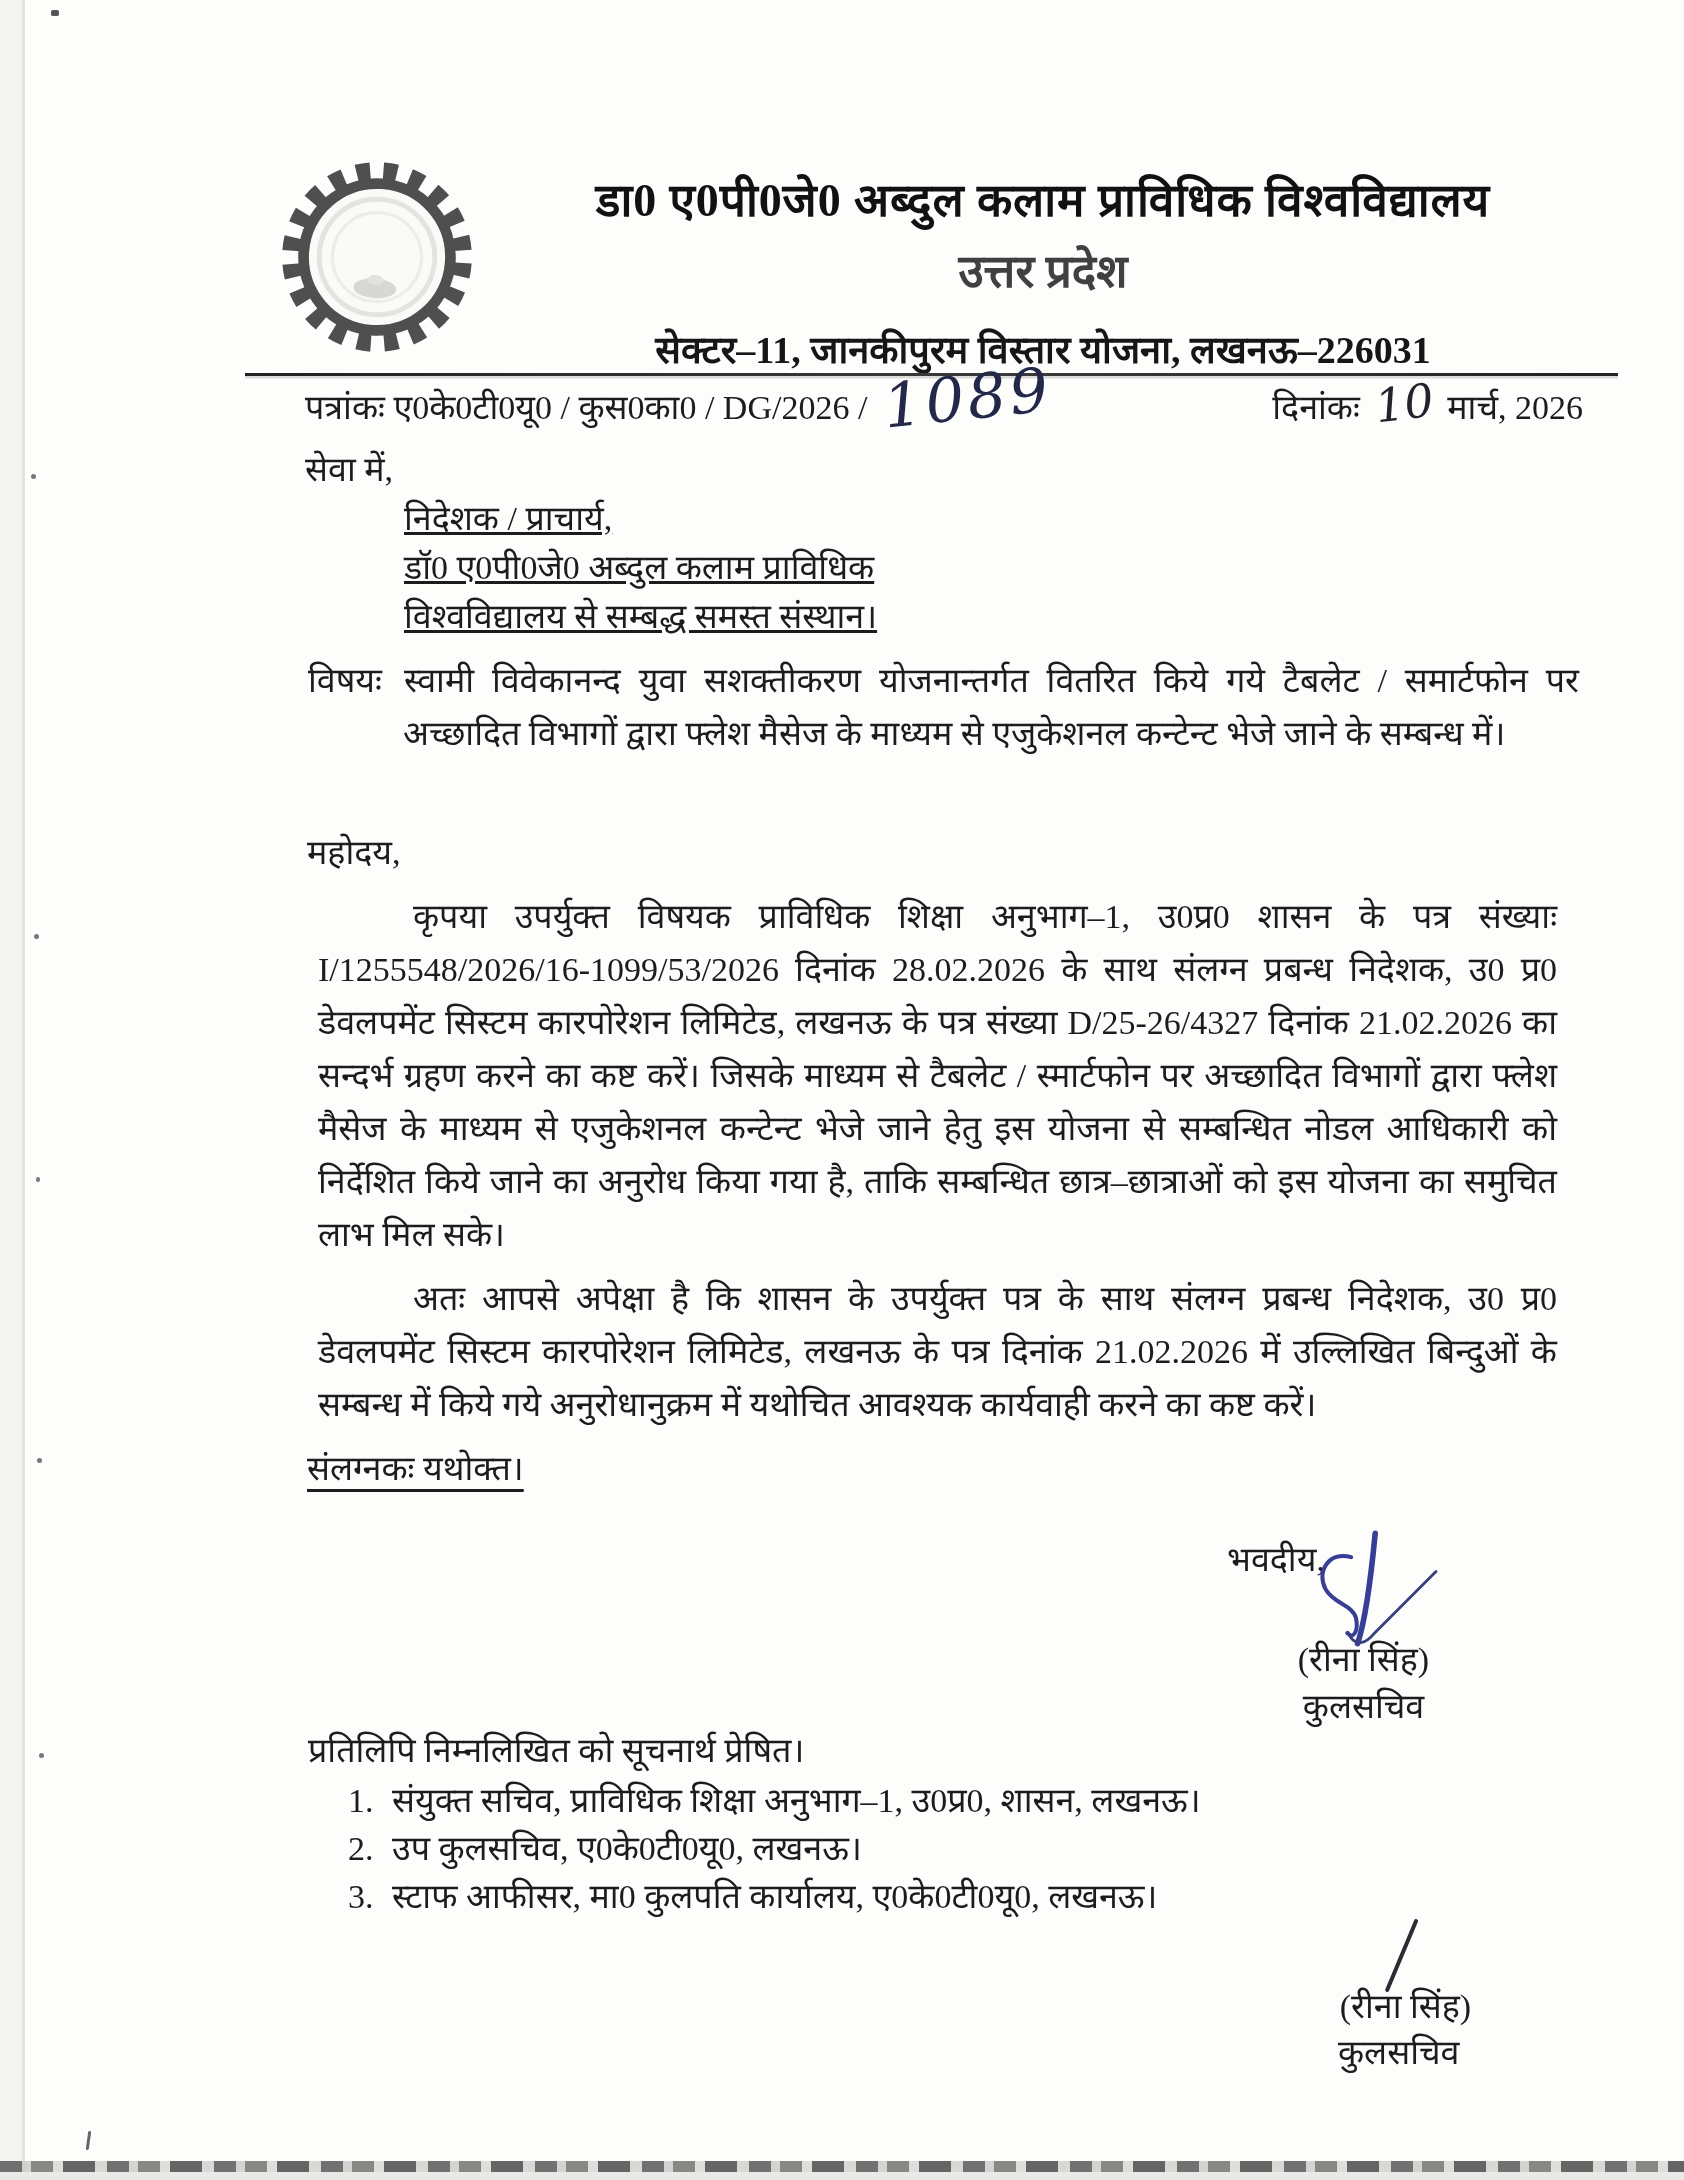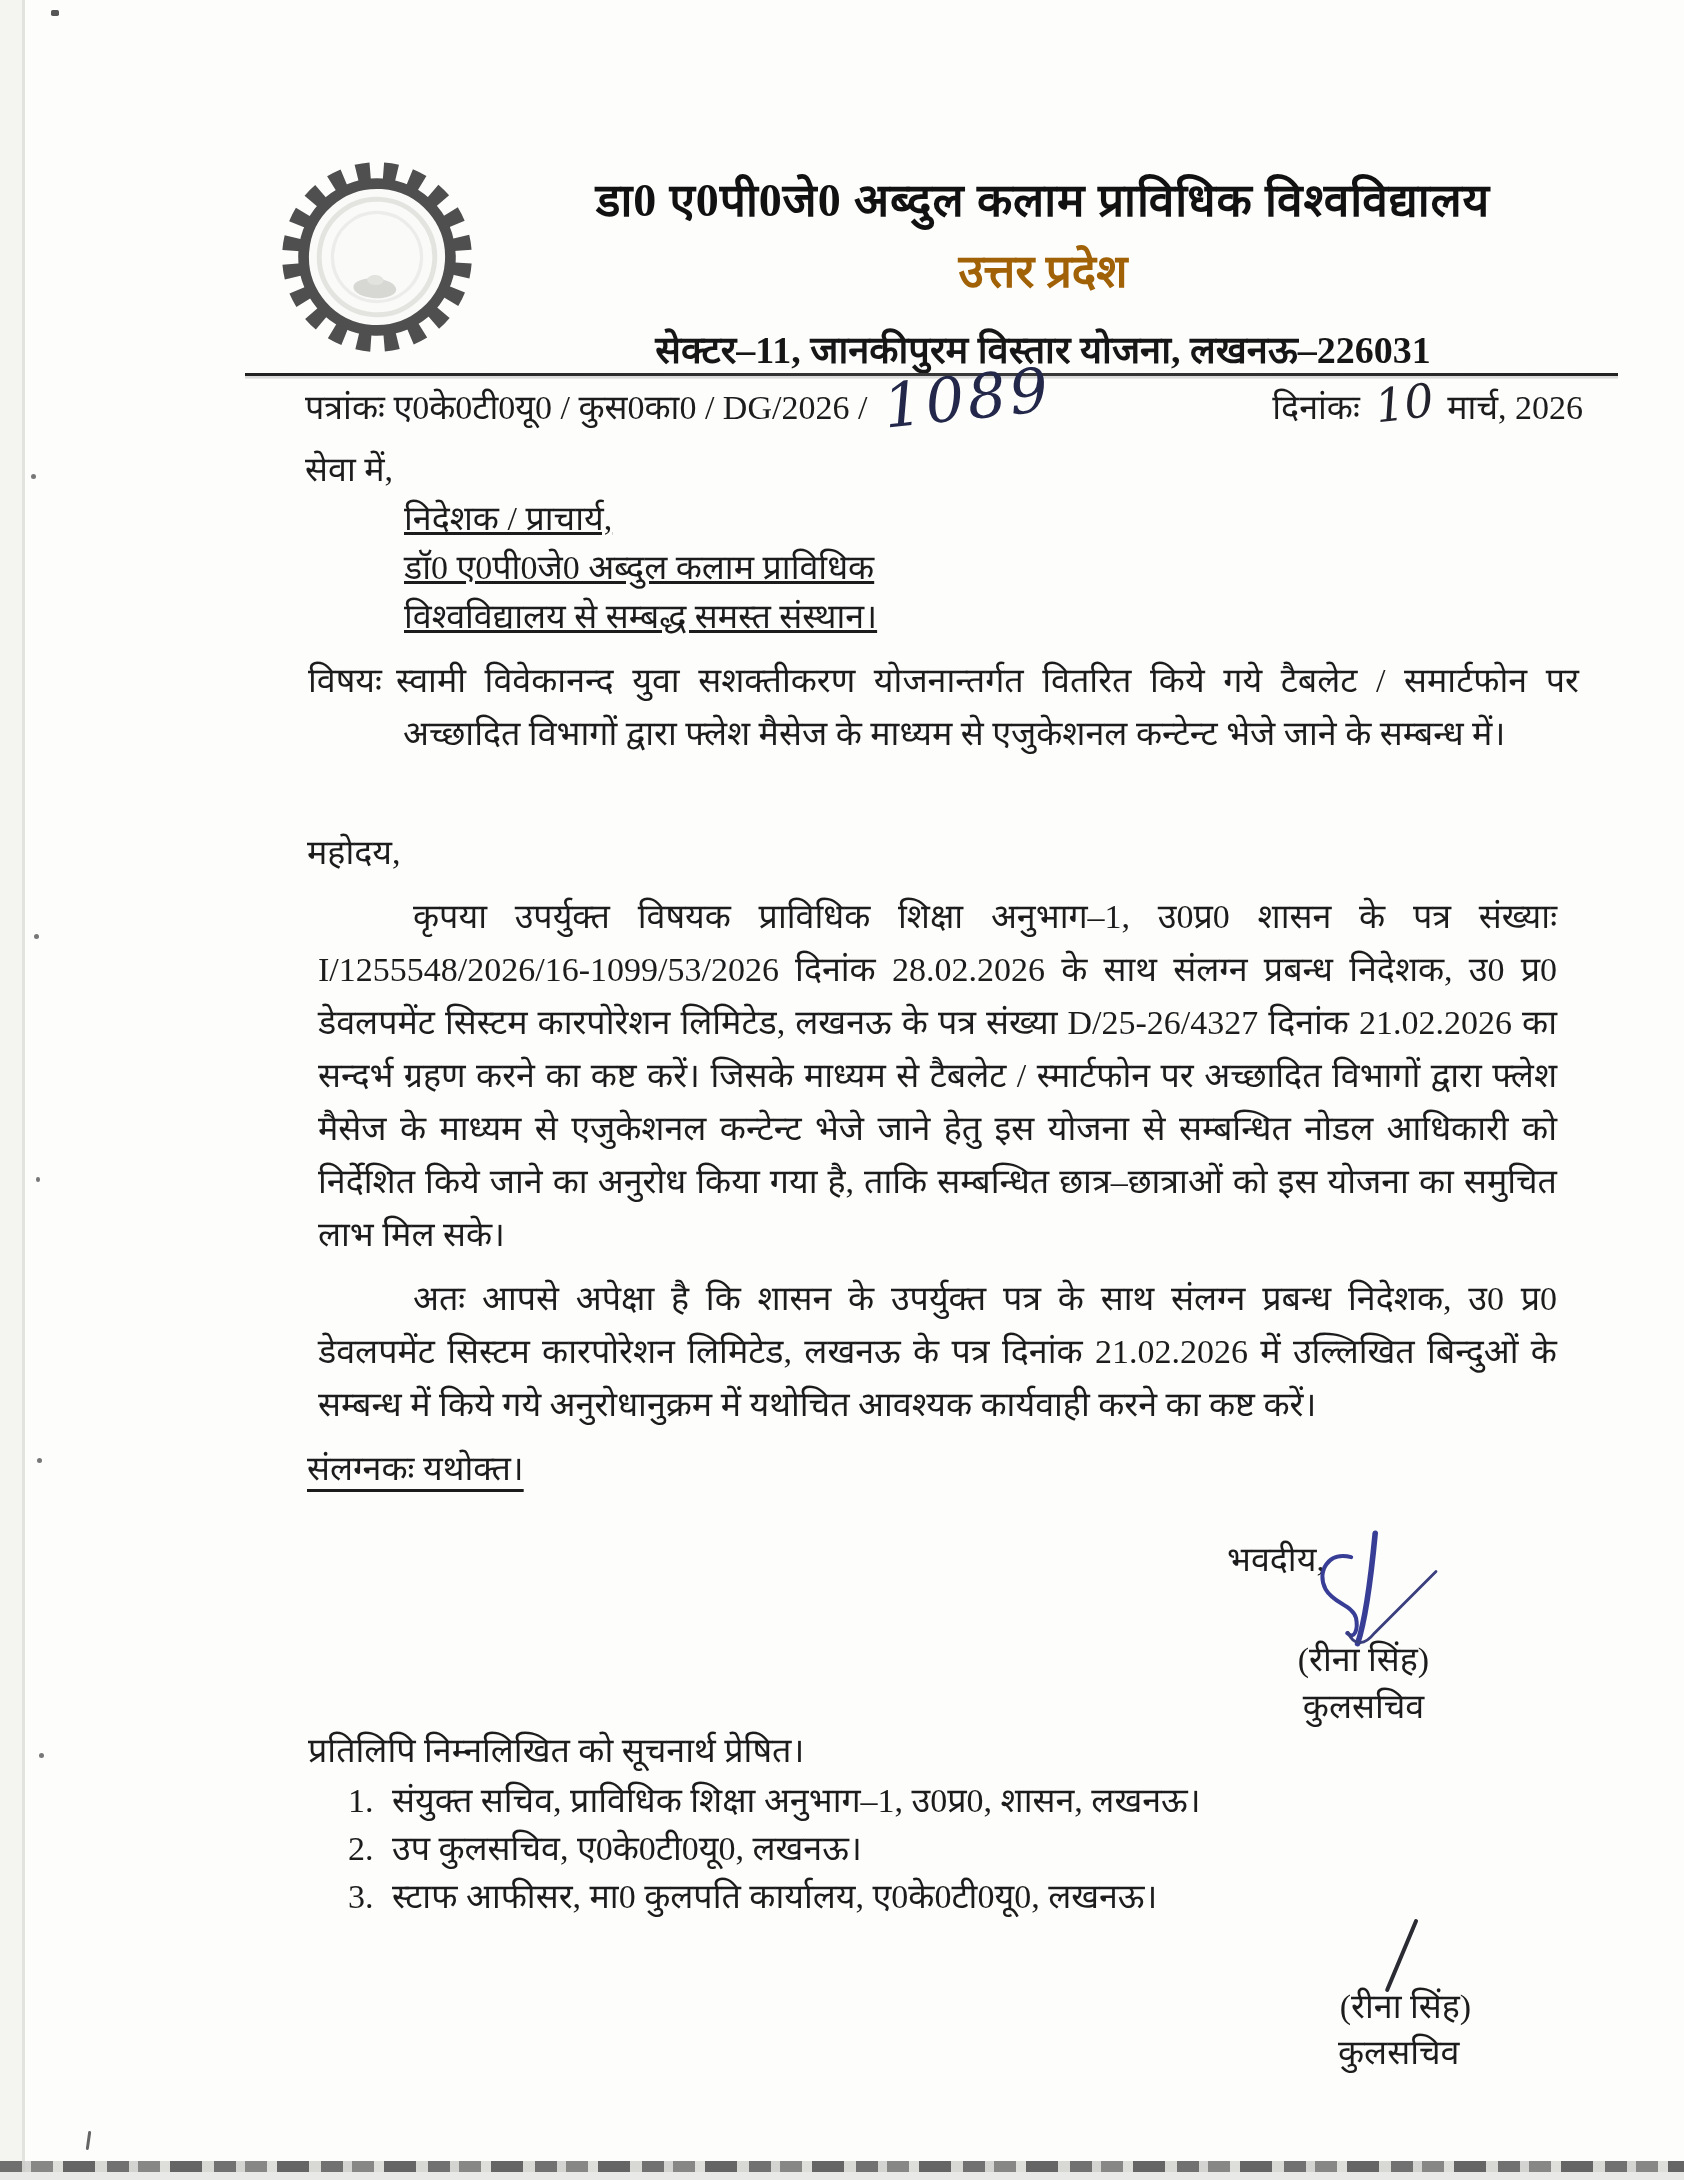--- a/index.html
+++ b/index.html
@@ -32,21 +32,21 @@
       #4e4e4e 0 22px, #c9c9c6 22px 31px, #6a6a68 31px 53px,
       #d6d6d2 53px 63px, #3f3f3f 63px 95px, #cfcfcb 95px 107px);
     opacity: .8;
   }
   .speck { position: absolute; background: #777; border-radius: 50%; }
 
   
   .seal-wrap { position: absolute; left: 278px; top: 158px; width: 198px; height: 198px; }
   .lh-block { position: absolute; left: 464px; top: 174px; width: 1158px; text-align: center; }
   .lh-title { font-size: 46px; font-weight: 700; line-height: 53px; color: #111; letter-spacing: 0.9px; }
-  .lh-state { font-size: 46px; font-weight: 700; line-height: 51px; margin-top: 19px; color: #a16207; }
+  .lh-state { font-size: 46px; font-weight: 700; line-height: 51px; margin-top: 19px; color: #404040; }
   .lh-addr  { font-size: 38px; font-weight: 700; line-height: 43px; margin-top: 32px; color: #161616; }
 
   .rule {
     position: absolute; left: 245px; top: 373px; width: 1373px; height: 3.4px;
     background: linear-gradient(90deg,#222 0%, #3a3a3a 55%, #222 100%);
     box-shadow: 0 2.6px 0 rgba(120,120,120,.25);
   }
 
   
   .ref-row {
@@ -63,21 +63,21 @@
 
   .block { position: absolute; font-size: 34px; }
 
   .recipient-lines div { line-height: 49px; }
 
   .subject {
     position: absolute; left: 308px; top: 654px; width: 1271px;
     font-size: 34px; line-height: 53px; text-align: justify;
     padding-left: 95px; text-indent: -95px;
   }
-  .subject .subj-label { margin-right: 14px; }
+  .subject .subj-label { margin-right: 22px; }
 
   .body-block {
     position: absolute; left: 307px; top: 826px; width: 1261px;
     font-size: 34px; line-height: 53px;
   }
   .body-block .salutation { line-height: 53px; }
   .body-block p {
     margin: 11px; text-indent: 95px; text-align: justify;
   }
   .enclosure {

